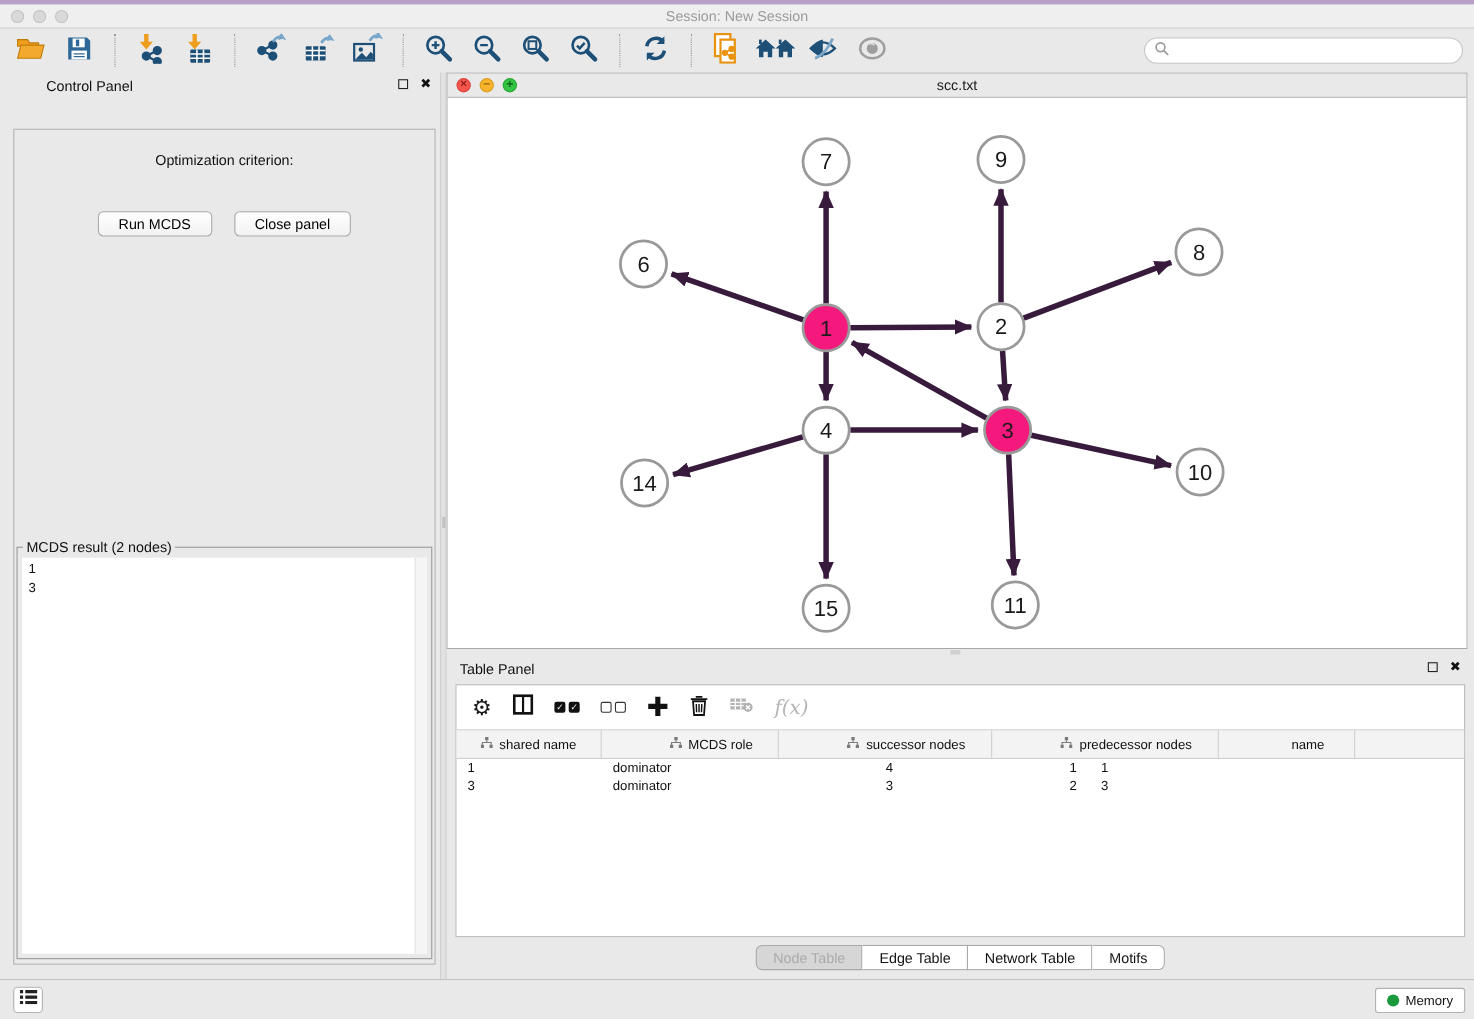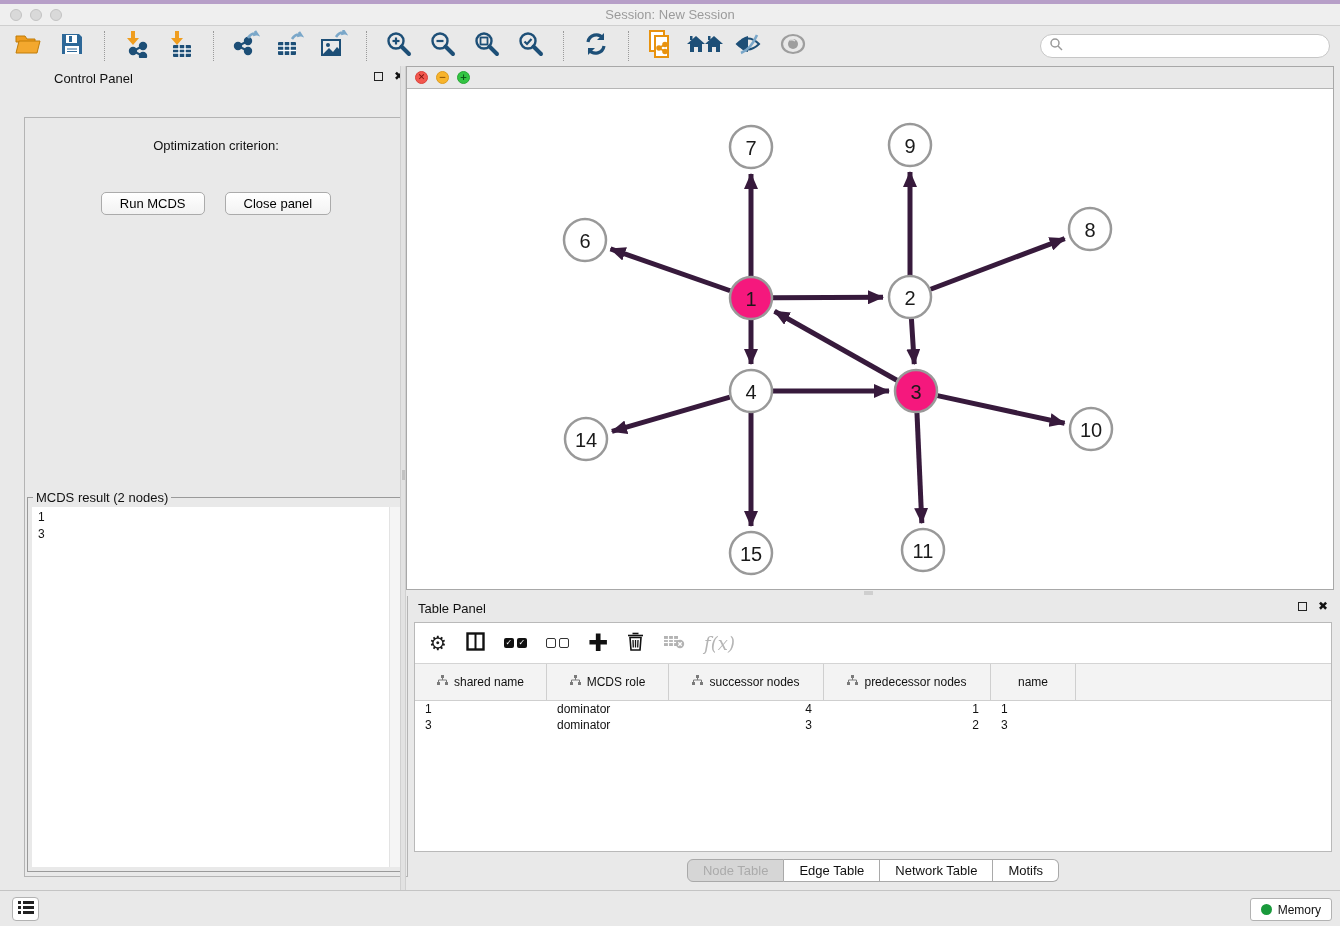--- a/index.html
+++ b/index.html
@@ -14,21 +14,21 @@
   .win-title { position:absolute; left:0; right:0; top:7px; text-align:center; font-size:13px; color:#9b9b9b; }
 
   
   .toolbar { position:absolute; left:0; top:26px; width:1340px; height:40px; display:flex; align-items:center; padding:0 10px 0 6px; }
   .tbtn { width:44px; height:34px; display:flex; align-items:center; justify-content:center; flex:0 0 auto; }
   .tsep { width:1px; height:30px; border-left:1px dotted #9a9a9a; margin:0 10px; flex:0 0 auto; }
   .searchbox { margin-left:auto; width:290px; height:24px; background:#fff; border:1px solid #c6c6c6; border-radius:12px; display:flex; align-items:center; padding:0 8px; }
   .searchbox input { border:none; outline:none; flex:1; font-size:12px; background:transparent; margin-left:5px; font-family:"Liberation Sans",sans-serif; }
 
   
-  .control-panel { position:absolute; left:16px; top:66px; width:400px; height:824px;padding-left:28px; }
+  .control-panel { position:absolute; left:4px; top:66px; width:400px; height:824px;padding-left:28px; }
   .cp-header { position:relative; height:26px; }
   .cp-title { position:absolute; left:10px; top:5px; font-size:13px; color:#111; }
   .panel-icons { position:absolute; right:12px; top:5px; display:flex; gap:11px; align-items:center; }
   .float-sq { width:9px; height:9px; border:1.5px solid #222; display:inline-block; }
   .close-x { font-size:12px; font-weight:bold; color:#111; line-height:10px; font-family:"DejaVu Sans",sans-serif; }
   .cp-tabs { position:absolute; left:0; right:0; top:31px; display:flex; justify-content:center; z-index:2; }
   .ctab { height:21px; padding:2px 13px; font-size:13px; background:#fff; border:1px solid #a6a6a6; border-left:none; cursor:default; }
   .ctab:first-child { border-left:1px solid #a6a6a6; border-radius:4px 0 0 4px; }
   .ctab:last-child { border-radius:0 4px 4px 0; }
   .ctab.active { background:#dcdcdc; color:#bdbdbd; }
@@ -68,21 +68,21 @@
   .tp-header { position:relative; height:26px; }
   .tp-title { position:absolute; left:12px; top:5px; font-size:13px; }
   .tp-box { position:absolute; left:8px; right:8px; top:26px; bottom:38px; border:1px solid #b9b9b9; background:#fff; }
   .tp-tools { height:40px; display:flex; align-items:center; padding-left:14px; gap:19px; }
   .gear { font-family:"DejaVu Sans",sans-serif; font-size:20px; color:#1a1a1a; line-height:1; }
   .cb-pair { display:flex; gap:3px; }
   .cb { width:10px; height:10px; background:#111; color:#fff; font-size:8px; line-height:10px; text-align:center; border-radius:2px; font-family:"DejaVu Sans",sans-serif; }
   .cb.empty { background:#fff; border:1.5px solid #333; }
   .plus { font-size:24px; font-weight:900; color:#111; line-height:20px; font-family:"DejaVu Sans",sans-serif; }
   .fx { font-family:"DejaVu Serif",serif; font-style:italic; font-size:18px; color:#b5b5b5; }
-  .tp-grid-header { display:flex; height:38px; background:#f3f3f3; border-top:1px solid #d4d4d4; border-bottom:1px solid #cfcfcf; font-size:12px; }
+  .tp-grid-header { display:flex; height:27px; background:#f3f3f3; border-top:1px solid #d4d4d4; border-bottom:1px solid #cfcfcf; font-size:12px;gap:39px; }
   .th-cell { display:flex; align-items:center; justify-content:center; gap:6px; border-right:1px solid #cfcfcf; height:100%; }
   .tp-row { display:flex; height:16px; font-size:12px; align-items:center; }
   .td-cell { height:100%; display:flex; align-items:center; }
   .td-cell.a-left { justify-content:flex-start; padding-left:10px; }
   .td-cell.a-right { justify-content:flex-end; padding-right:12px; }
   .tp-tabs { position:absolute; left:0; right:0; bottom:8px; display:flex; justify-content:center; }
   .btab { height:23px; padding:3px 15px; font-size:13px; background:#fff; border:1px solid #a9a9a9; border-left:none; }
   .btab:first-child { border-left:1px solid #a9a9a9; border-radius:6px 0 0 6px; }
   .btab:last-child { border-radius:0 6px 6px 0; }
   .btab.active { background:#d6d6d6; color:#ababab; }
@@ -331,20 +331,21 @@
     <div class="v-grip"></div>
   </div>
 
 <div class="net-window">
   <div class="net-titlebar">
     <div class="lights">
       <span class="light red">✕</span>
       <span class="light yellow">−</span>
       <span class="light green">+</span>
     </div>
+    <div class="net-title">scc.txt</div>
   </div>
   <div class="net-canvas">
     <svg width="926" height="500" viewBox="0 0 926 500">
       <defs>
         <marker id="arrowhead" markerUnits="userSpaceOnUse" markerWidth="16" markerHeight="14" refX="15" refY="7" orient="auto">
           <path d="M0,0 L16,7 L0,14 Z" fill="#371a3c"></path>
         </marker>
       </defs>
       <g id="edge-layer">
           <line x1="344" y1="187" x2="344" y2="85" stroke="#371a3c" stroke-width="5" marker-end="url(#arrowhead)"></line>

